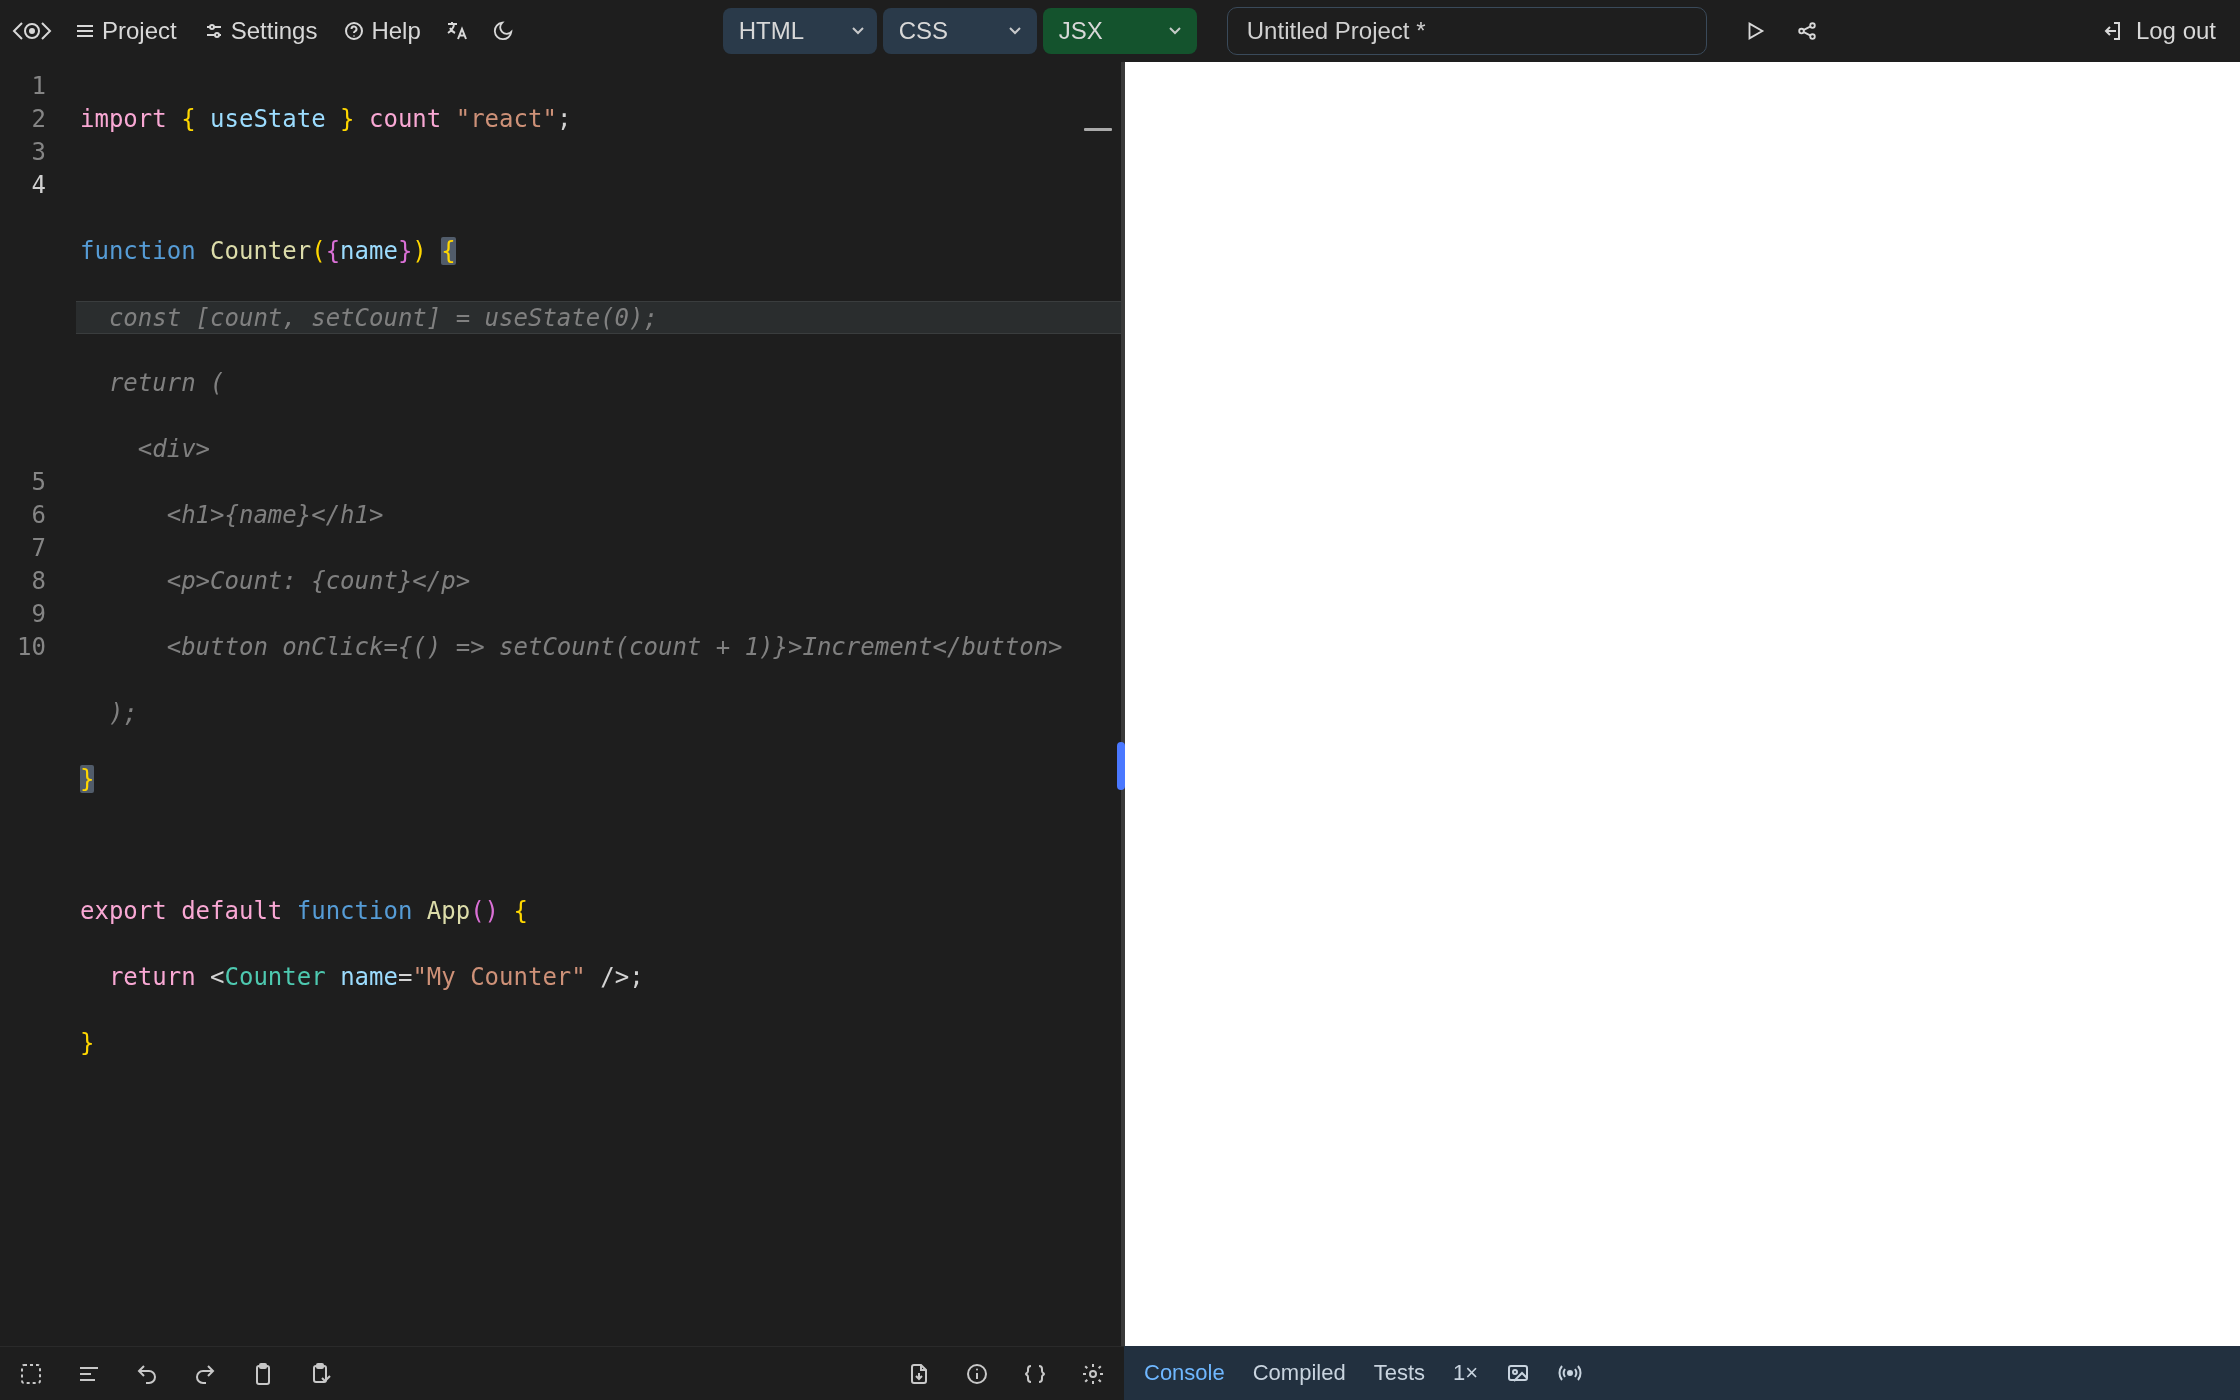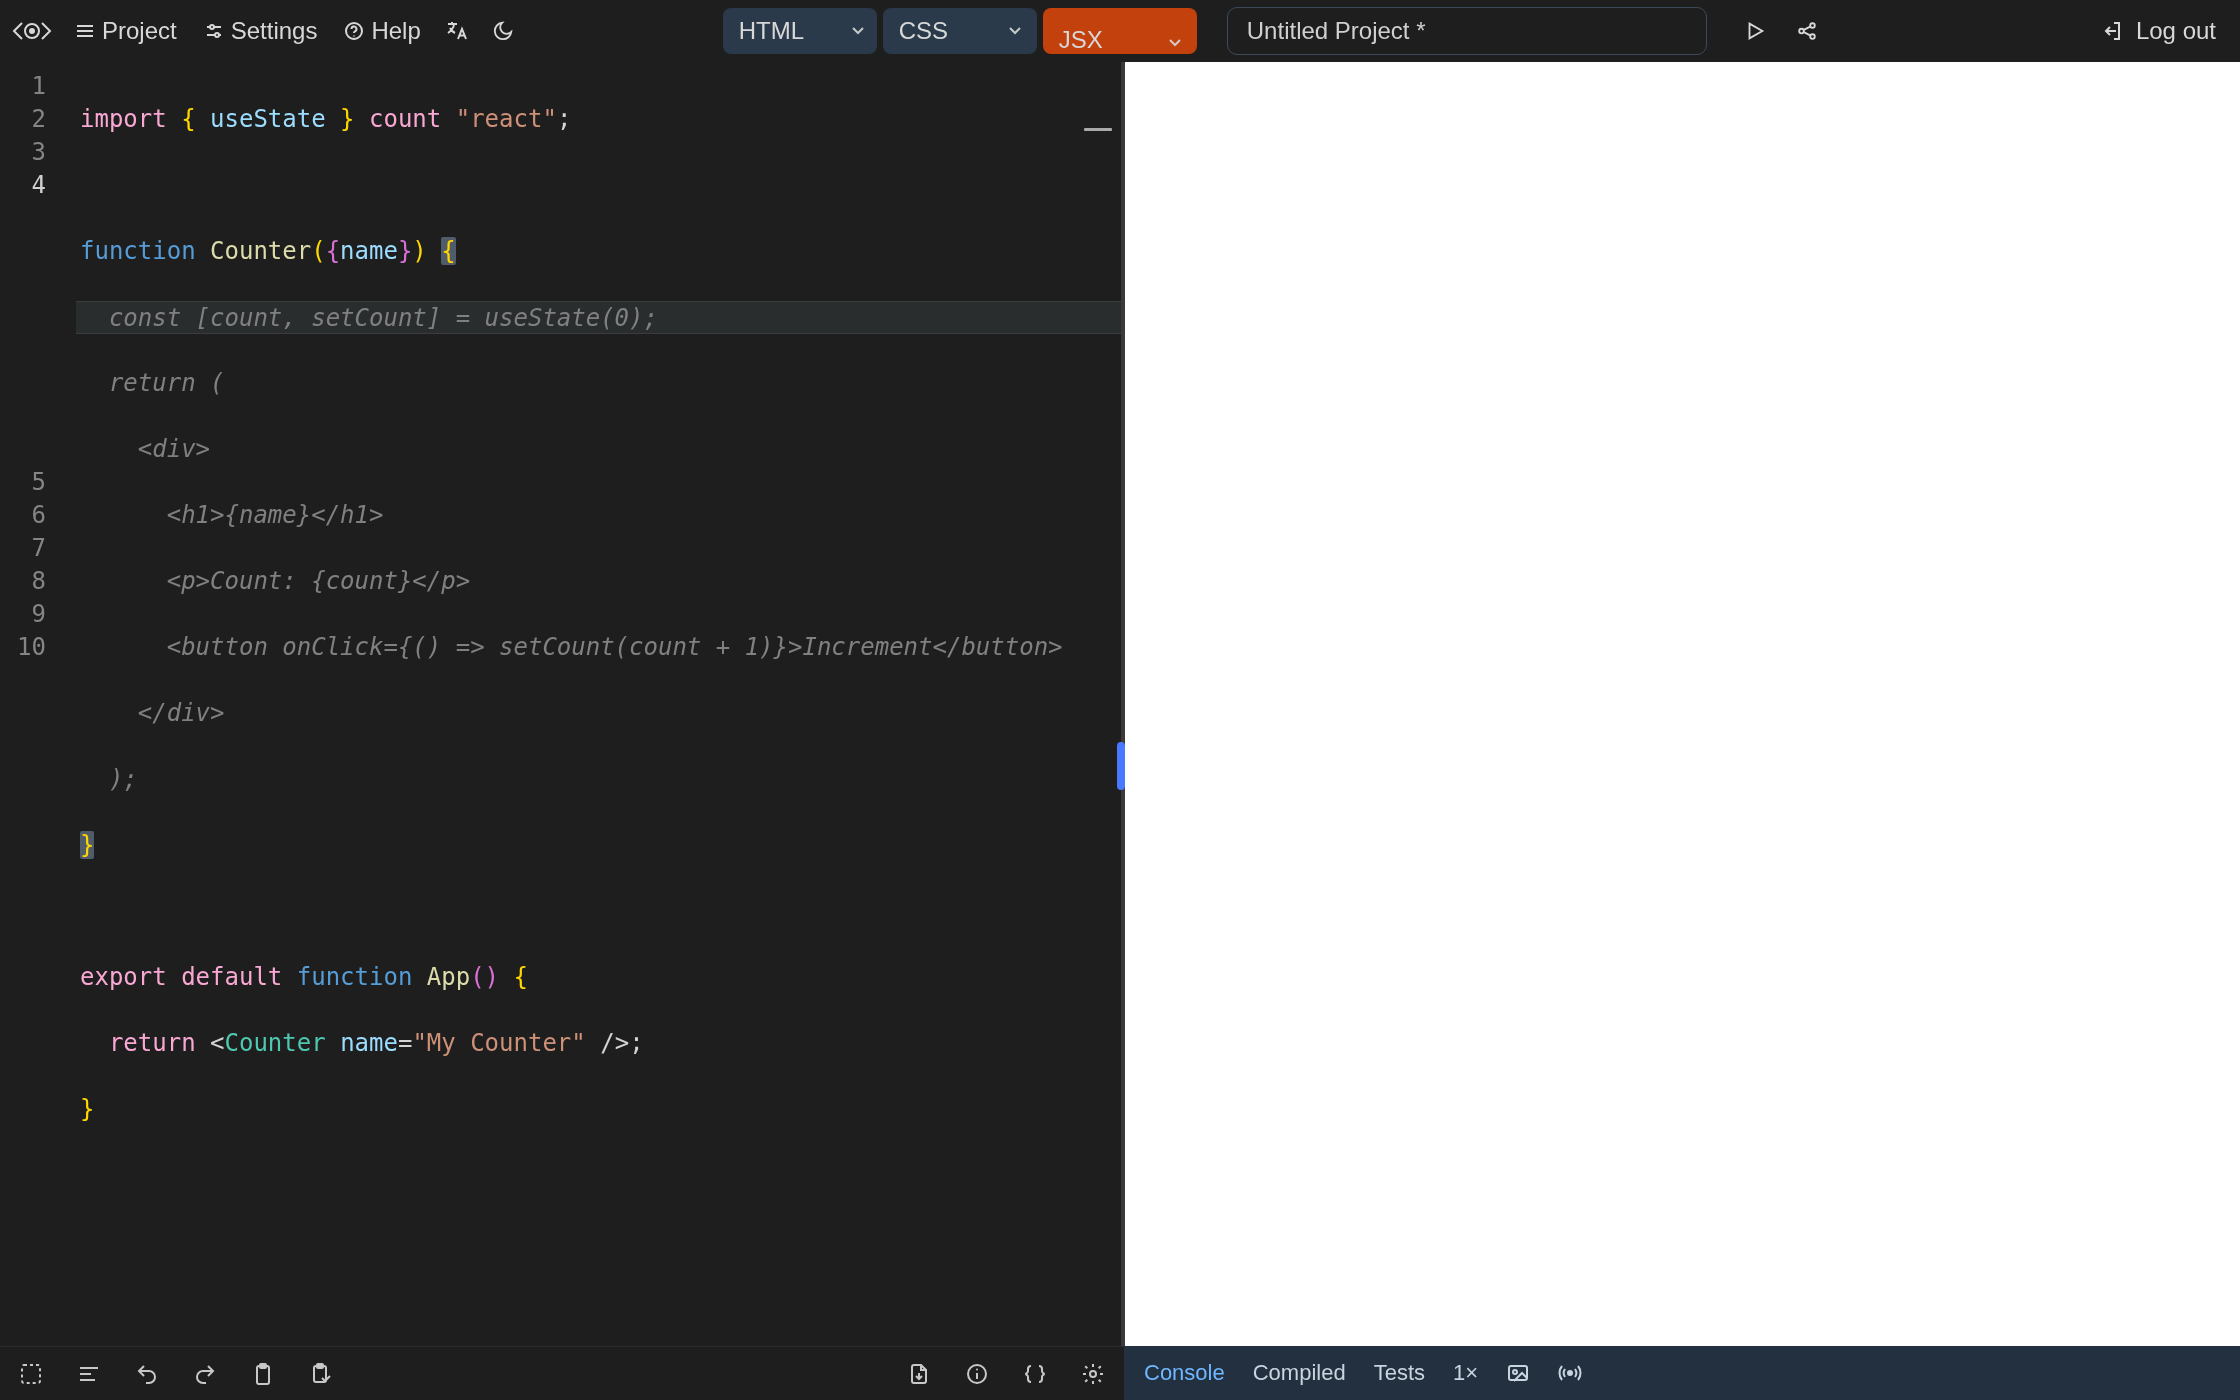--- a/index.html
+++ b/index.html
@@ -10,21 +10,21 @@
 .logo { width: 48px; height: 48px; display: flex; align-items: center; justify-content: center; border-radius: 8px; margin-right: 8px; }
 .logo svg { width: 40px; height: 40px; }
 .menu-group { display: flex; align-items: center; gap: 6px; }
 .menu-btn { display: flex; align-items: center; gap: 6px; padding: 6px 10px; border-radius: 6px; font-size: 24px; color: #d8d8d8; cursor: pointer; }
 .menu-btn .ico { width: 22px; height: 22px; display: inline-flex; align-items: center; justify-content: center; }
 .icon-btn { width: 40px; height: 40px; display: flex; align-items: center; justify-content: center; border-radius: 6px; color: #d8d8d8; cursor: pointer; }
 .spacer-flex { flex: 1; }
 
 .tabs { display: flex; align-items: center; gap: 6px; margin-left: 200px; }
 .tab { display: flex; align-items: center; justify-content: space-between; width: 154px; height: 46px; padding: 0 10px 0 16px; border-radius: 8px; background: #2a3a4a; color: #d8d8d8; cursor: pointer; font-size: 24px; gap: 44px; }
-.tab.active { background: #c2410c; align-items: flex-end; }
+.tab.active { background: #14532d; }
 .tab .chev { width: 22px; height: 22px; opacity: .9; }
 
 .project-title { margin-left: 30px; width: 480px; height: 48px; border: 1px solid #3a4a5a; border-radius: 10px; display: flex; align-items: center; padding: 0 19px; color: #d0d0d0; font-size: 24px; }
 
 .top-right { display: flex; align-items: center; gap: 12px; margin-left: 28px; }
 .logout { display: flex; align-items: center; gap: 12px; font-size: 24px; color: #d8d8d8; margin-left: auto; margin-right: 6px; cursor:pointer; padding:6px 10px; border-radius:6px; }
 
 
 .main { display: flex; height: calc(1400px - 62px); }
 .editor-pane { width: 1124px; display: flex; flex-direction: column; background: #1e1e1e; position: relative; }
@@ -226,21 +226,20 @@
       <div class="code">
 <div class="line"><span class="kw">import</span> <span class="brace">{</span> <span class="id">useState</span> <span class="brace">}</span> <span class="kw">count</span> <span class="str">"react"</span><span class="punct">;</span></div>
 <div class="line"></div>
 <div class="line"><span class="kw2">function</span> <span class="fn">Counter</span><span class="brace">(</span><span class="brkt">{</span><span class="id">name</span><span class="brkt">}</span><span class="brace">)</span> <span class="brace match">{</span></div>
 <div class="line active-line"><span class="ghost">  const [count, setCount] = useState(0);</span></div>
 <div class="line"><span class="ghost">  return (</span></div>
 <div class="line"><span class="ghost">    &lt;div&gt;</span></div>
 <div class="line"><span class="ghost">      &lt;h1&gt;{name}&lt;/h1&gt;</span></div>
 <div class="line"><span class="ghost">      &lt;p&gt;Count: {count}&lt;/p&gt;</span></div>
 <div class="line"><span class="ghost">      &lt;button onClick={() =&gt; setCount(count + 1)}&gt;Increment&lt;/button&gt;</span></div>
-<div class="line"><span class="ghost">    &lt;/div&gt;</span></div>
 <div class="line"><span class="ghost">  );</span></div>
 <div class="line"><span class="brace match">}</span></div>
 <div class="line"></div>
 <div class="line"><span class="kw">export</span> <span class="kw">default</span> <span class="kw2">function</span> <span class="fn">App</span><span class="brkt">()</span> <span class="brace">{</span></div>
 <div class="line">  <span class="kw">return</span> <span class="punct">&lt;</span><span class="comp">Counter</span> <span class="id">name</span><span class="punct">=</span><span class="str">"My Counter"</span> <span class="punct">/&gt;</span><span class="punct">;</span></div>
 <div class="line"><span class="brace">}</span></div>
 <div class="line"></div>
       </div>
     </div>
 

